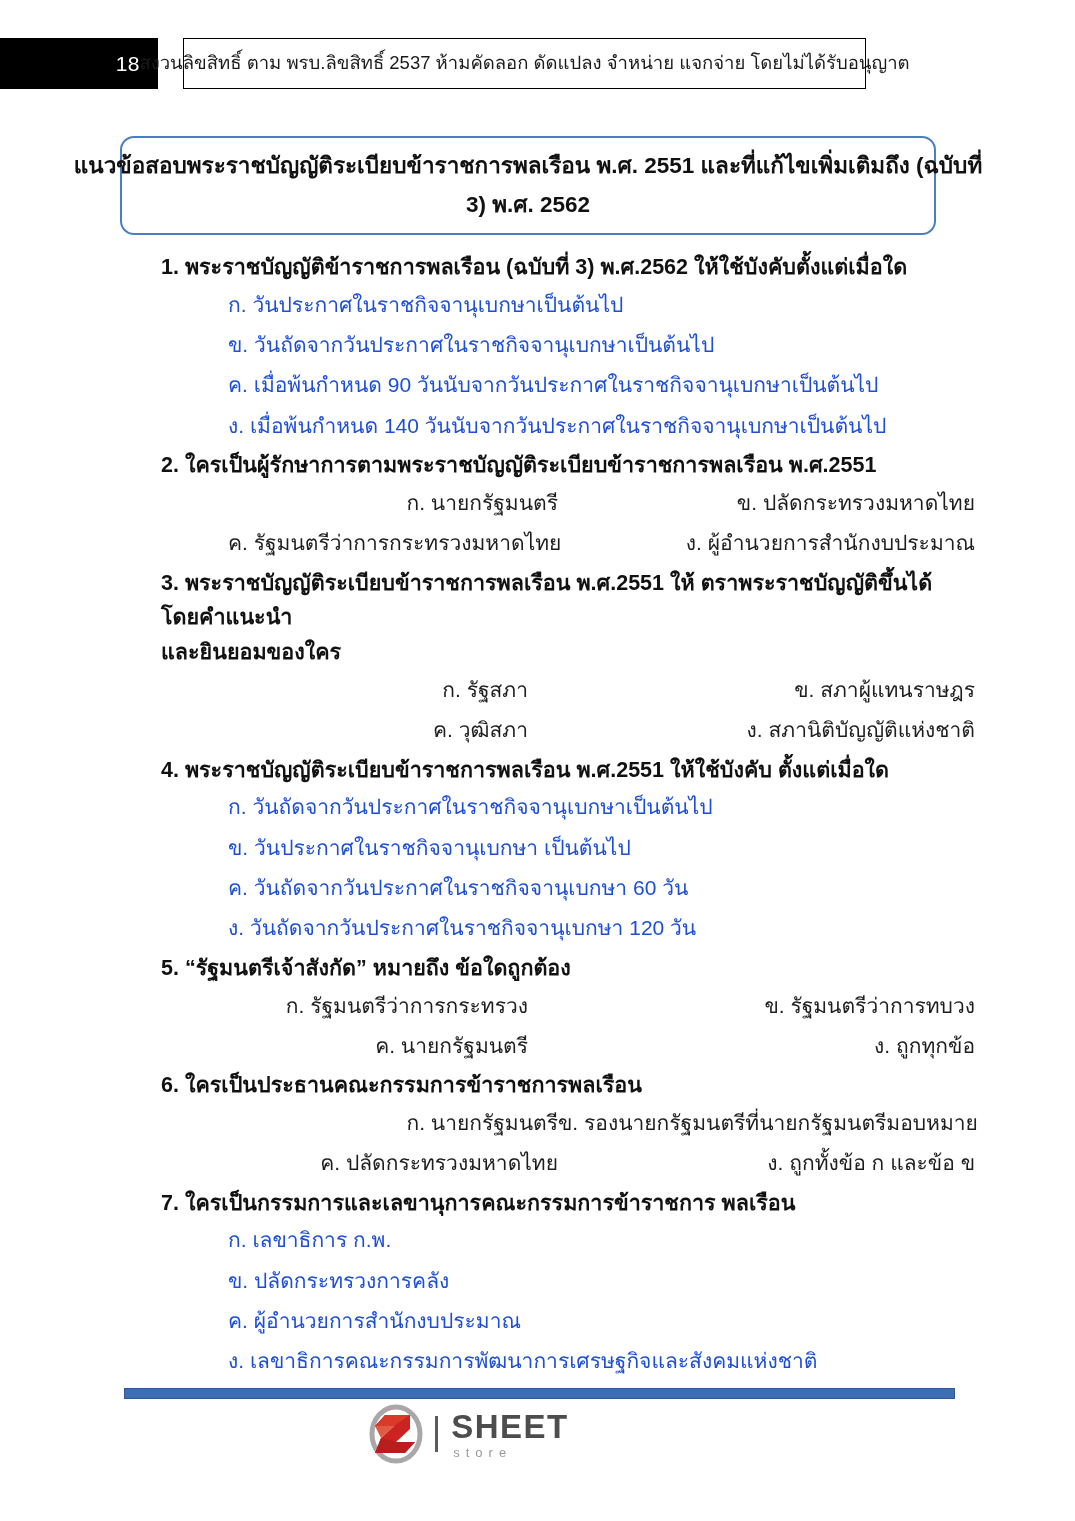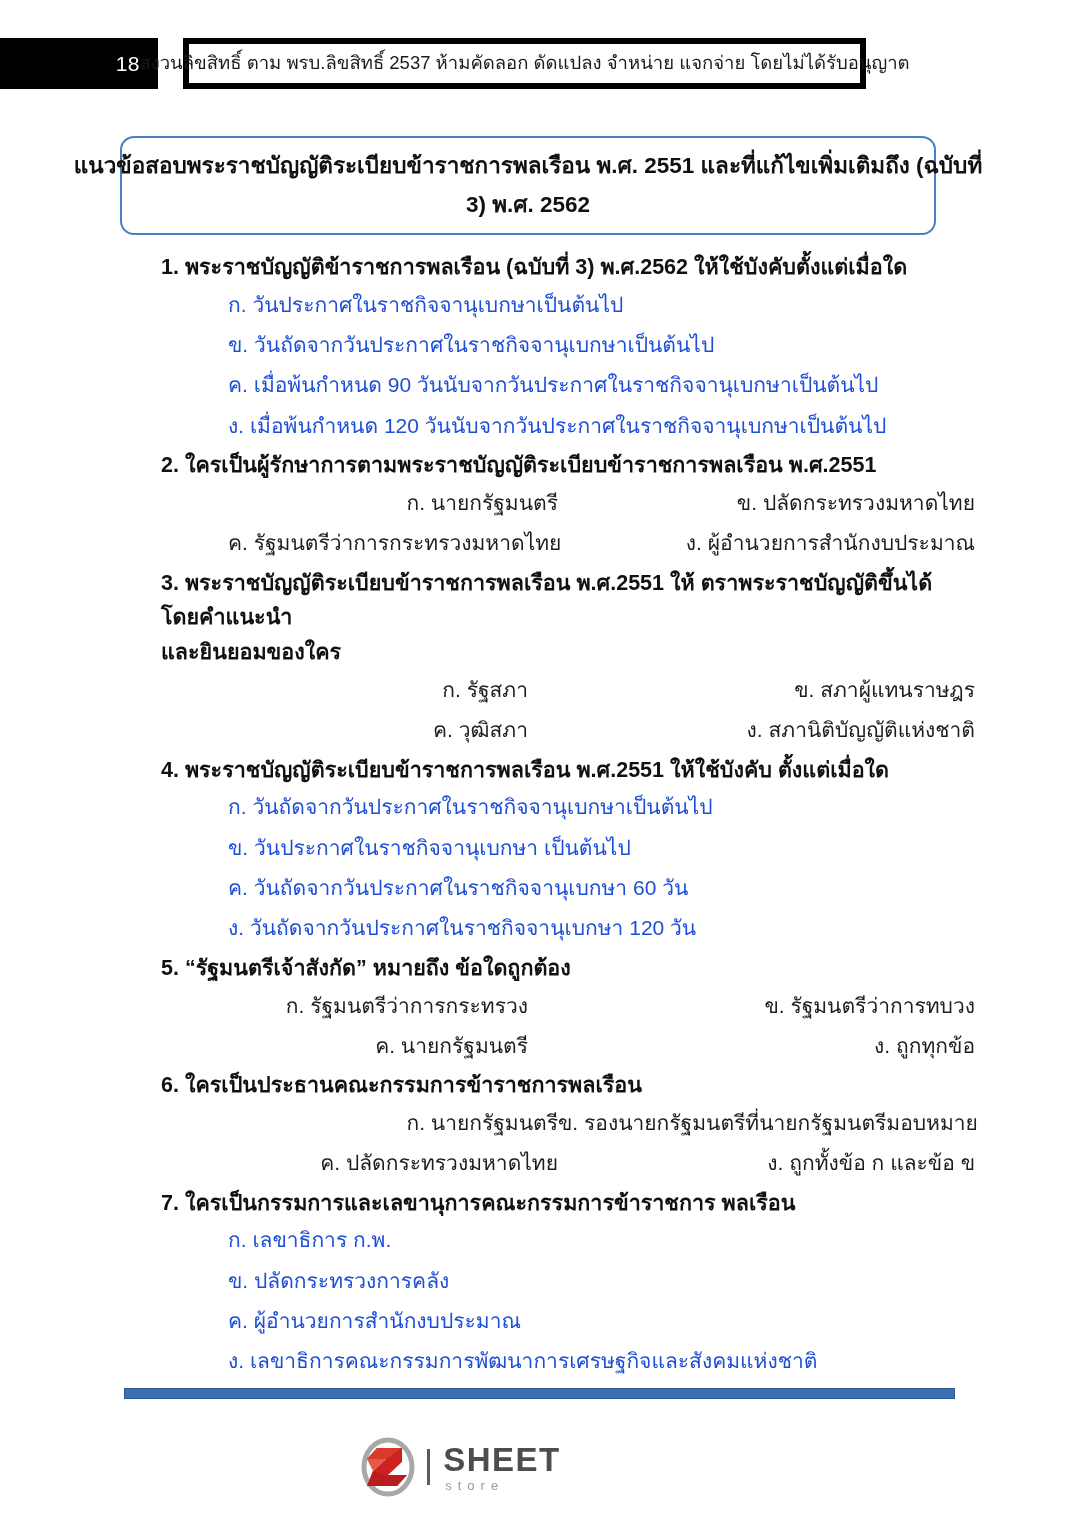--- a/index.html
+++ b/index.html
@@ -44,21 +44,21 @@
     box-sizing: border-box;
     font-size: 21px;
     letter-spacing: 0.5px;
   }
   .copyright-box {
     position: absolute;
     left: 183px;
     top: 0px;
     width: 683px;
     height: 51px;
-    border: 6px solid #000000;
+    border: 1px solid #000000;
     box-sizing: border-box;
     display: flex;
     align-items: center;
     justify-content: center;
     background: #ffffff;
   }
   .copyright-text {
     font-size: 18.5px;
     color: #1a1a1a;
     white-space: nowrap;
@@ -153,28 +153,27 @@
     left: 124px;
     top: 1388px;
     width: 831px;
     height: 11px;
     background: #3d6fb4;
     border: 1px solid #2f5894;
     box-sizing: border-box;
   }
   .footer-logo {
     position: absolute;
-    left: 0;
+    left: 8px;
     top: 1404px;
     width: 916px;
     display: flex;
     align-items: center;
     justify-content: center;
     gap: 0px;
-    margin-top: 33px;
   }
   .logo-mark {
     width: 66px;
     height: 60px;
     flex: 0 0 auto;
   }
   .logo-divider {
     width: 3px;
     height: 36px;
     background: #5b5b5b;
@@ -221,21 +220,21 @@
   </div>
 
   <div class="content">
 
     <div class="qblock">
       <div class="qtext">1. พระราชบัญญัติข้าราชการพลเรือน (ฉบับที่ 3) พ.ศ.2562 ให้ใช้บังคับตั้งแต่เมื่อใด</div>
       <div class="opts">
         <div class="opt">ก. วันประกาศในราชกิจจานุเบกษาเป็นต้นไป</div>
         <div class="opt">ข. วันถัดจากวันประกาศในราชกิจจานุเบกษาเป็นต้นไป</div>
         <div class="opt">ค. เมื่อพ้นกำหนด 90 วันนับจากวันประกาศในราชกิจจานุเบกษาเป็นต้นไป</div>
-        <div class="opt">ง. เมื่อพ้นกำหนด 120 วันนับจากวันประกาศในราชกิจจานุเบกษาเป็นต้นไป</div>
+        <div class="opt">ง. เมื่อพ้นกำหนด 140 วันนับจากวันประกาศในราชกิจจานุเบกษาเป็นต้นไป</div>
       </div>
     </div>
 
     <div class="qblock">
       <div class="qtext">2. ใครเป็นผู้รักษาการตามพระราชบัญญัติระเบียบข้าราชการพลเรือน พ.ศ.2551</div>
       <div class="opts">
         <div class="opt-row wide">
           <span class="col-a">ก. นายกรัฐมนตรี</span>
           <span class="col-b">ข. ปลัดกระทรวงมหาดไทย</span>
         </div>

